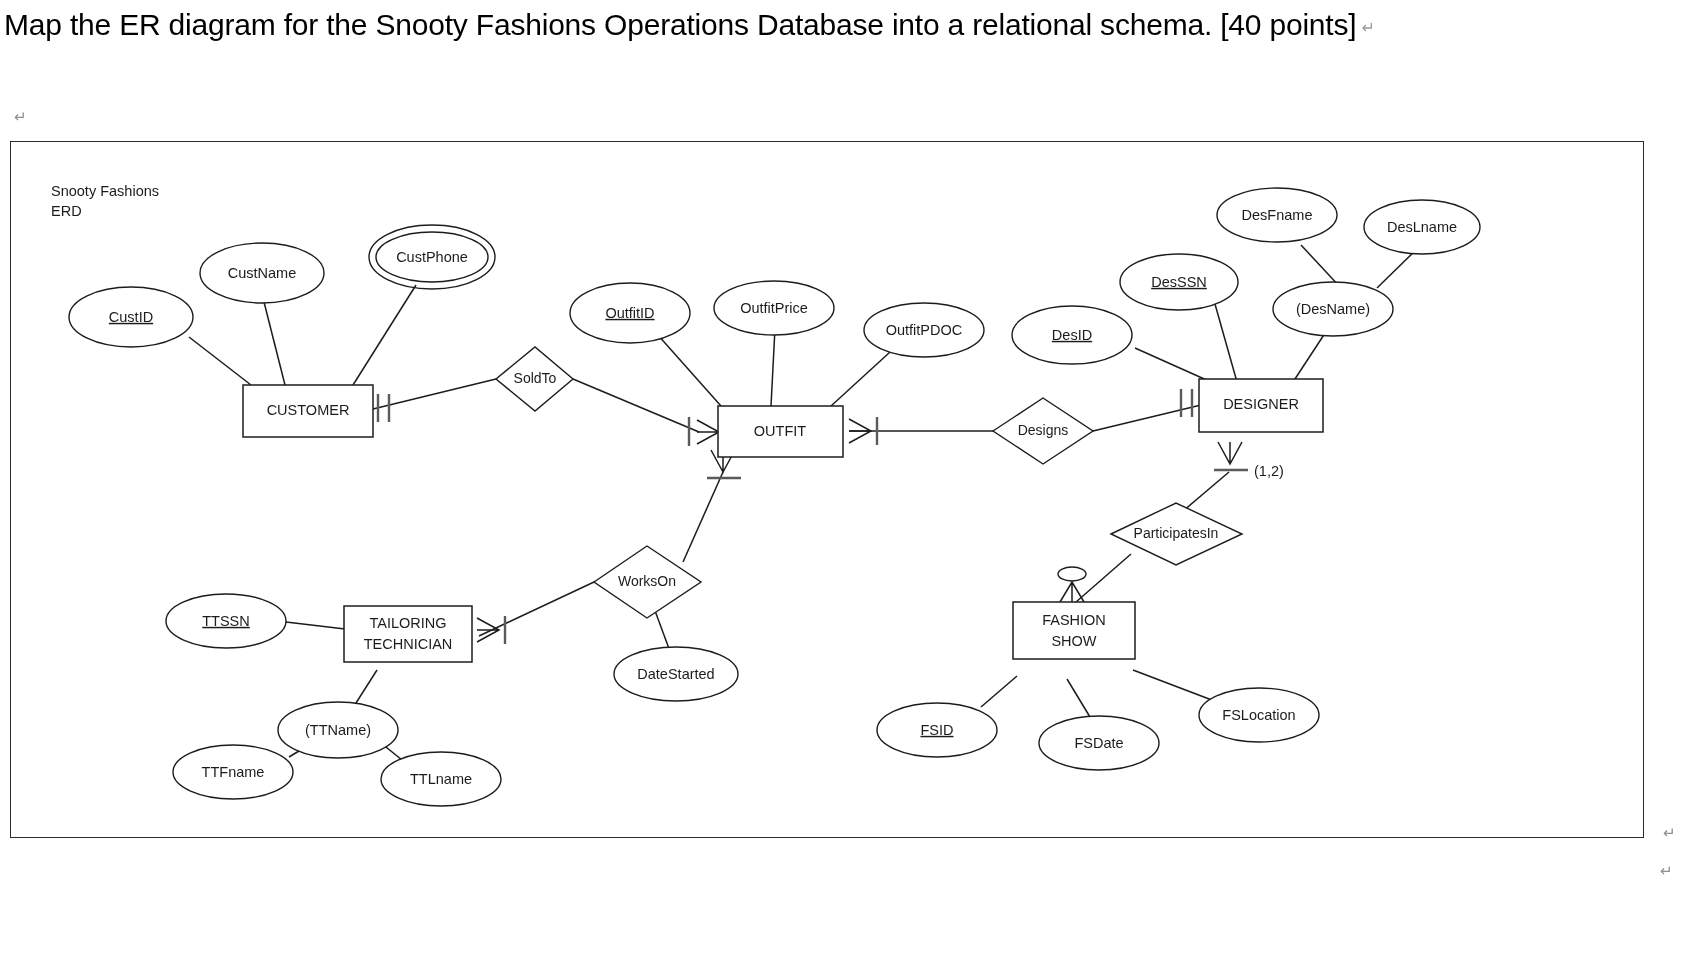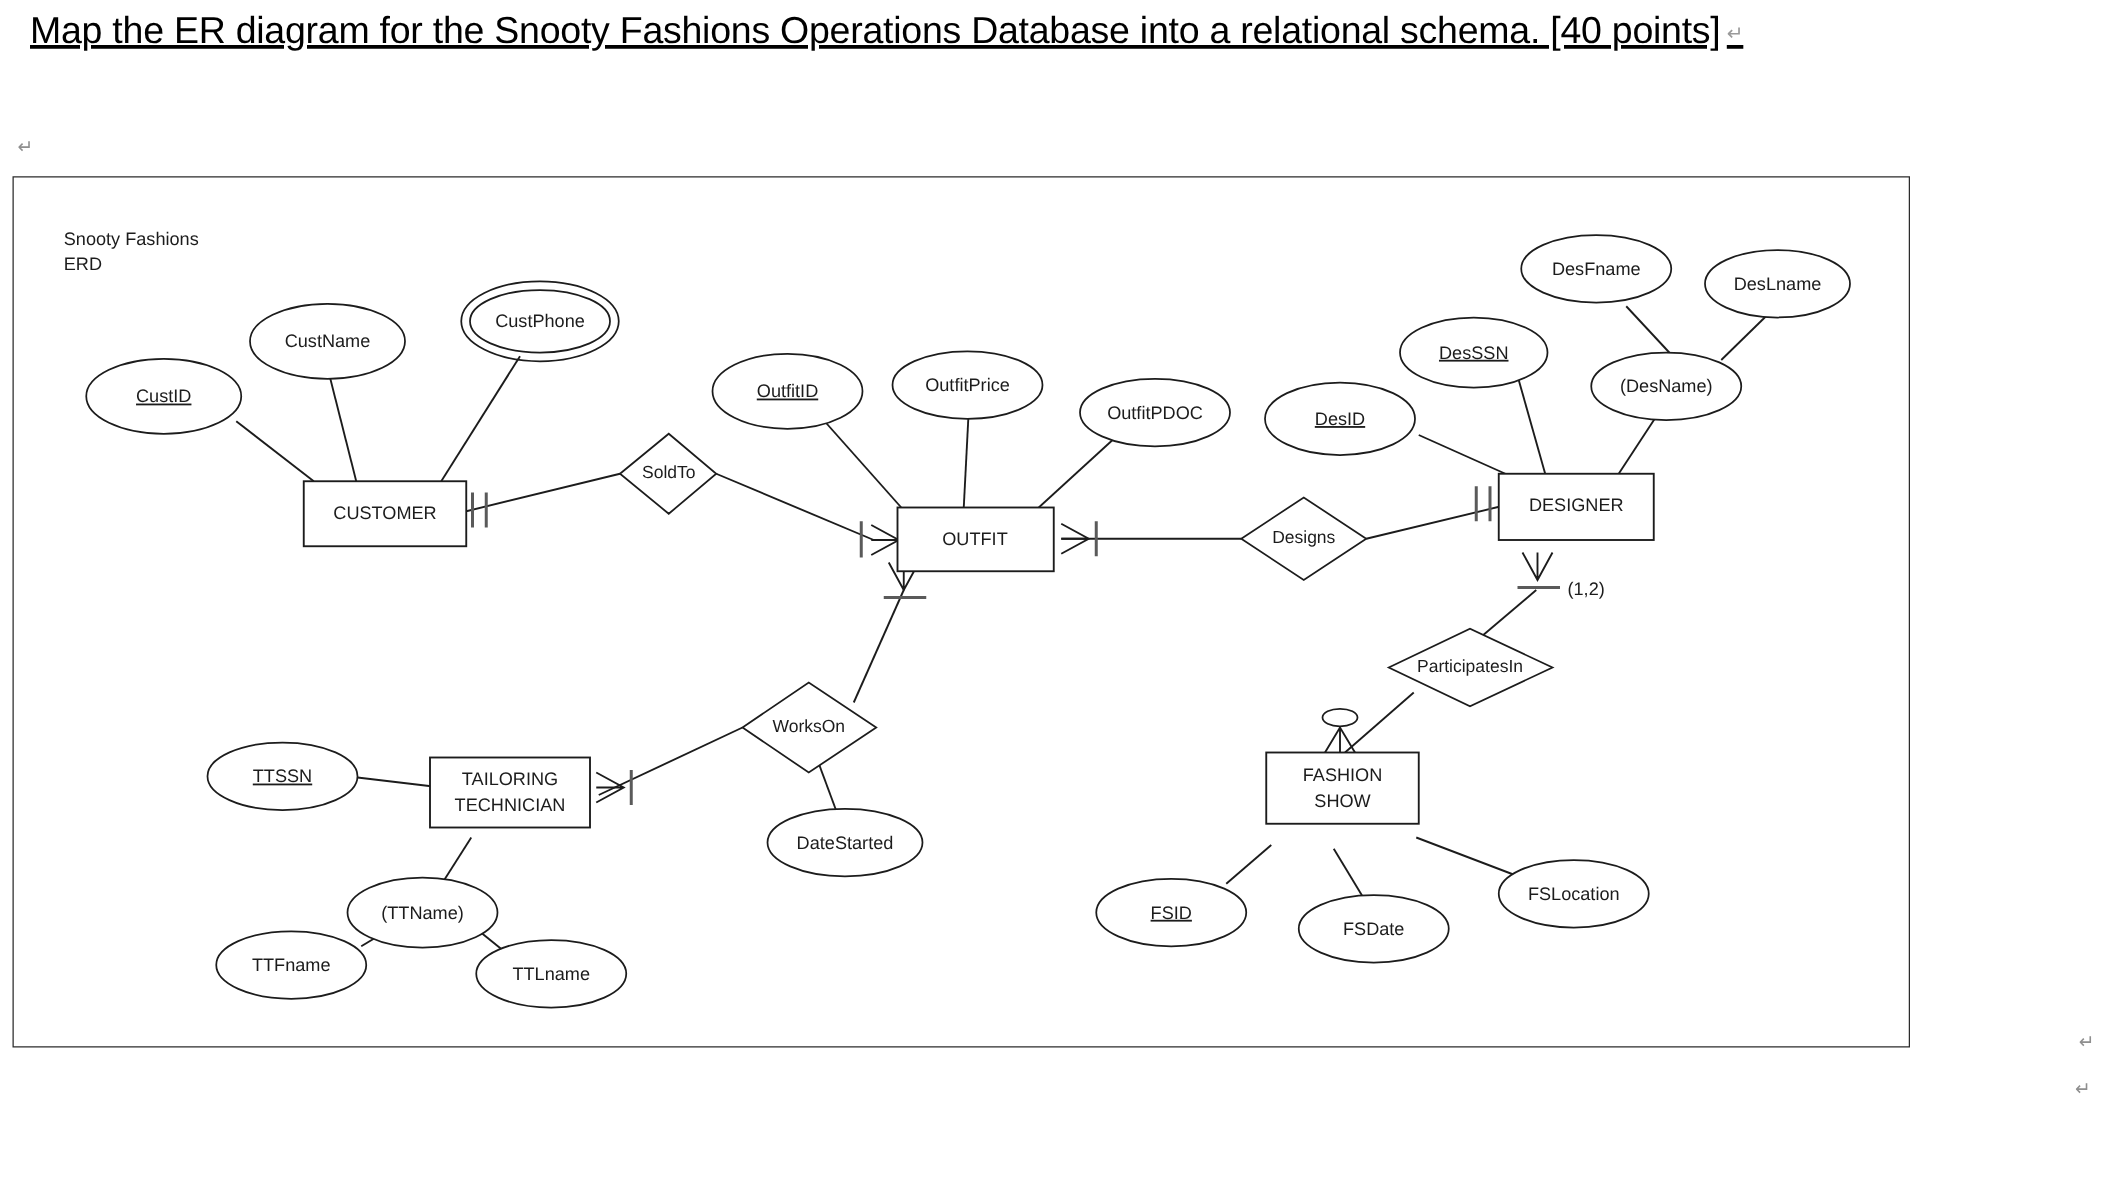--- a/index.html
+++ b/index.html
@@ -11,29 +11,28 @@
   body {
     width: 1688px;
     height: 958px;
     font-family: "Liberation Sans", sans-serif;
     color: #000000;
     overflow: hidden;
     position: relative;
   }
   #question-heading {
     position: absolute;
-    left: 24px;
+    left: 4px;
     top: 2px;
     width: 1640px;
     font-size: 30px;
     line-height: 1.55;
     font-weight: 400;
     letter-spacing: -0.2px;
     color: #000;
-    text-decoration: underline;
   }
   .pilcrow {
     color: #9a9a9a;
     font-size: 16px;
     font-family: "Liberation Sans", sans-serif;
     vertical-align: 2px;
     padding-left: 5px;
   }
   #pilcrow-line2 {
     position: absolute;
@@ -53,21 +52,21 @@
     position: absolute;
     left: 1663px;
     top: 824px;
     font-size: 15px;
     color: #8f8f8f;
   }
   #erd-frame {
     position: absolute;
     left: 10px;
     top: 141px;
-    width: 1518px;
+    width: 1634px;
     height: 697px;
     border: 1.4px solid #2b2b2b;
     background: #ffffff;
     box-sizing: border-box;
   }
   #erd-svg {
     position: absolute;
     left: 0;
     top: 0;
   }

